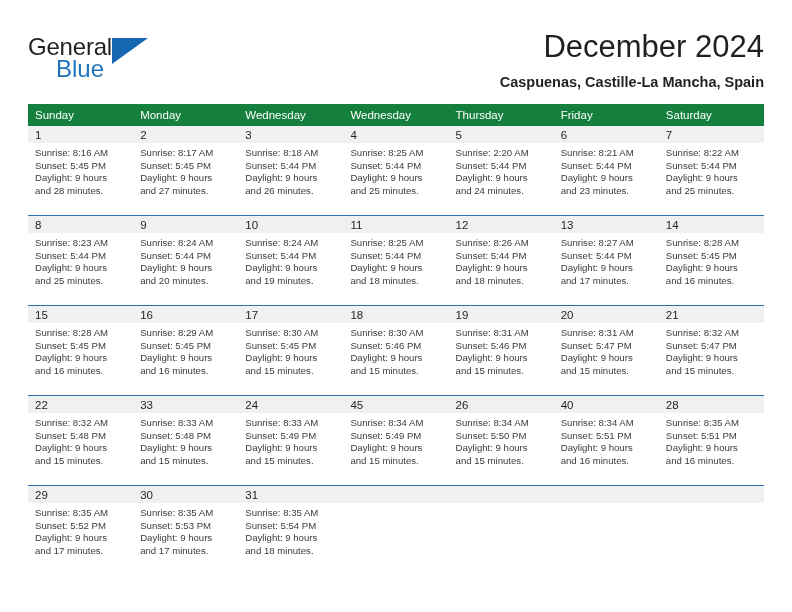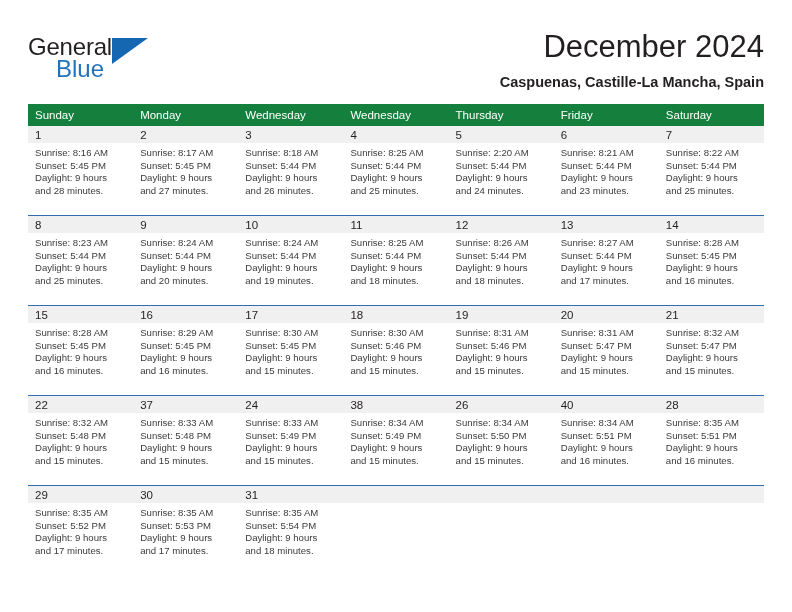--- a/index.html
+++ b/index.html
@@ -403,21 +403,21 @@
               <div class="details">
                 <div>Sunrise: 8:32 AM</div>
                 <div>Sunset: 5:48 PM</div>
                 <div>Daylight: 9 hours</div>
                 <div>and 15 minutes.</div>
               </div>
             </div>
           </td>
           <td>
             <div class="cell-inner">
-              <div class="daynum">37</div>
+              <div class="daynum">33</div>
               <div class="details">
                 <div>Sunrise: 8:33 AM</div>
                 <div>Sunset: 5:48 PM</div>
                 <div>Daylight: 9 hours</div>
                 <div>and 15 minutes.</div>
               </div>
             </div>
           </td>
           <td>
             <div class="cell-inner">
@@ -425,21 +425,21 @@
               <div class="details">
                 <div>Sunrise: 8:33 AM</div>
                 <div>Sunset: 5:49 PM</div>
                 <div>Daylight: 9 hours</div>
                 <div>and 15 minutes.</div>
               </div>
             </div>
           </td>
           <td>
             <div class="cell-inner">
-              <div class="daynum">38</div>
+              <div class="daynum">45</div>
               <div class="details">
                 <div>Sunrise: 8:34 AM</div>
                 <div>Sunset: 5:49 PM</div>
                 <div>Daylight: 9 hours</div>
                 <div>and 15 minutes.</div>
               </div>
             </div>
           </td>
           <td>
             <div class="cell-inner">

